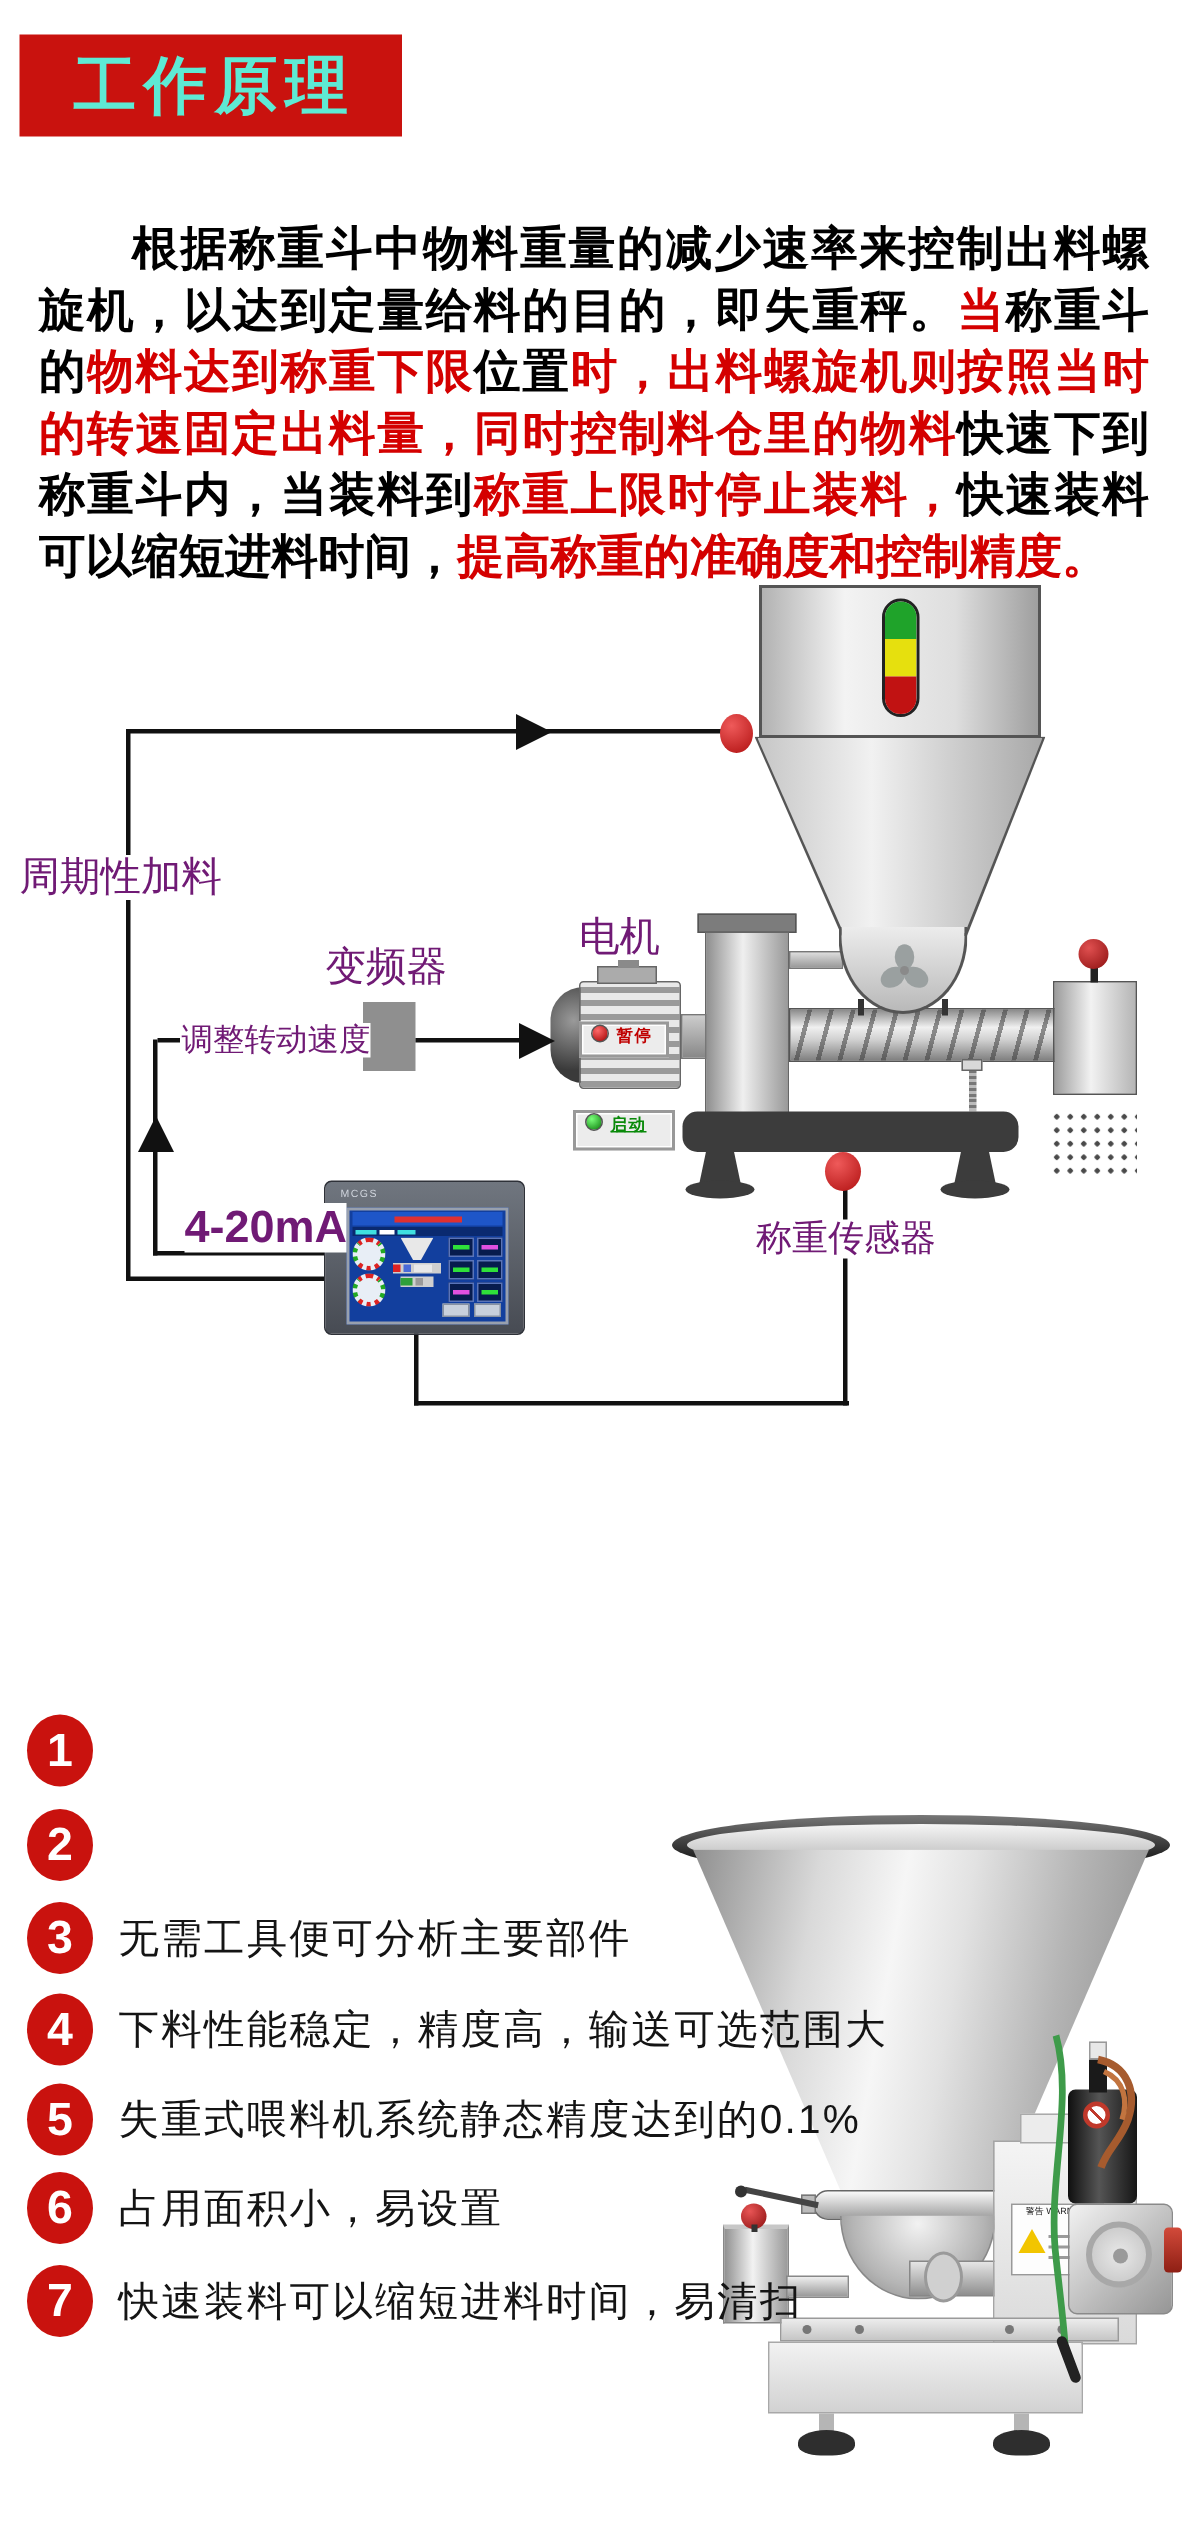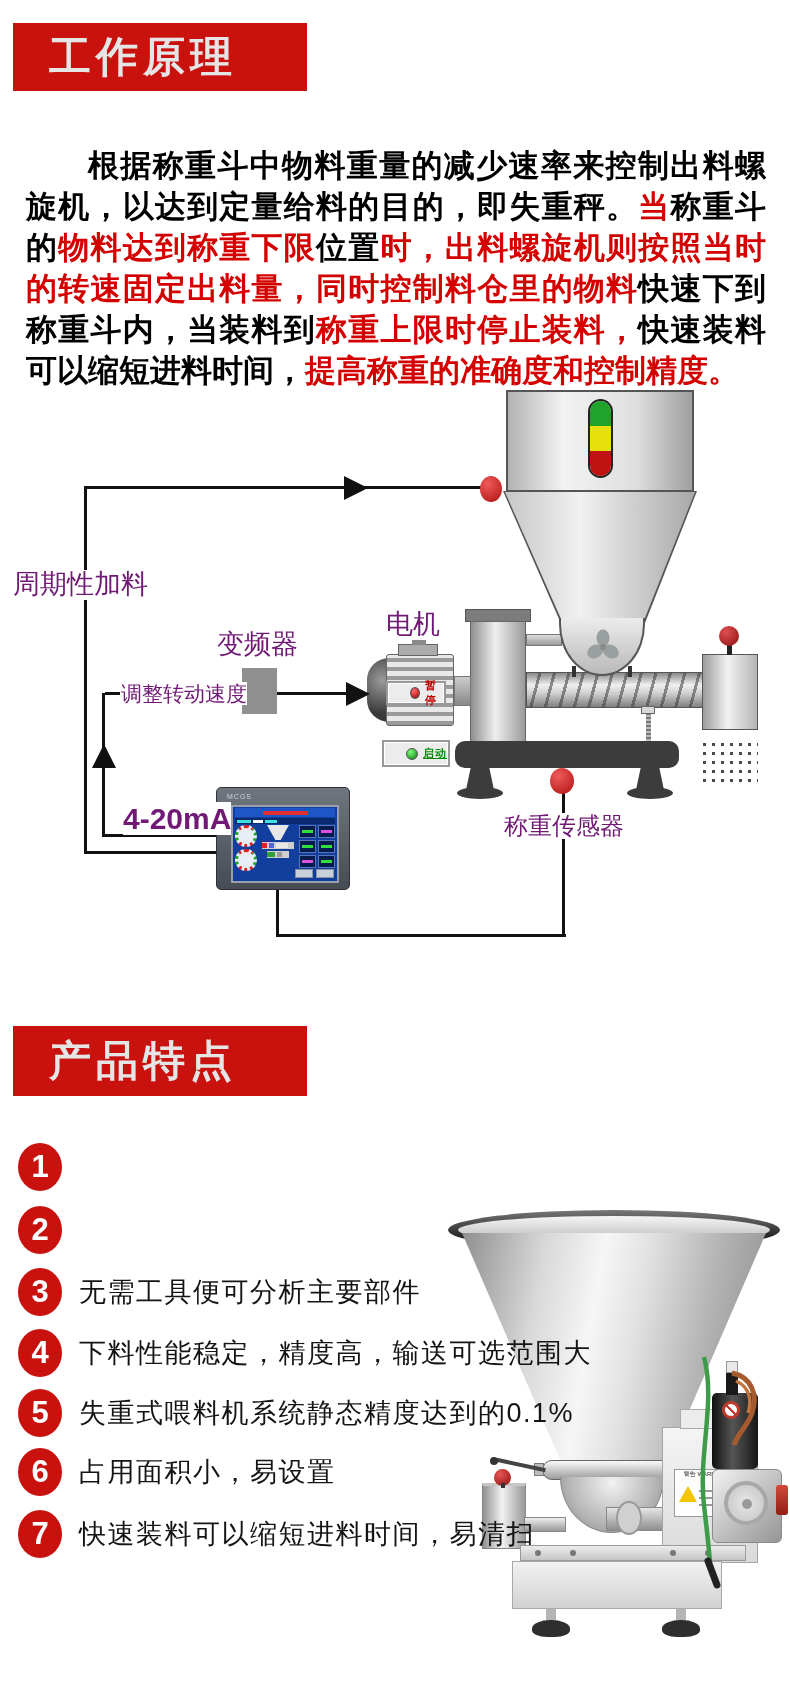--- a/index.html
+++ b/index.html
@@ -1,21 +1,21 @@
 <!DOCTYPE html>
 <html><head>
 <meta charset="utf-8">
 <style>
   html,body{margin:0;padding:0;background:#fff;}
   .page{position:relative;width:790px;height:1687px;background:#ffffff;overflow:hidden;
         font-family:"Liberation Sans","DejaVu Sans",sans-serif;}
 
   
-  .banner{position:absolute;left:13px;width:294px;display:flex;align-items:center;
-          box-sizing:border-box;padding-left:36px;color:#e5e5e5;font-size:42px;font-weight:bold;
+  .banner{position:absolute;left:13px;width:255px;display:flex;align-items:center;
+          box-sizing:border-box;padding-left:36px;color:#5eead4;font-size:42px;font-weight:bold;
           letter-spacing:5px;background:#c9120e;}
   .banner.b1{top:23px;height:68px;}
   .banner.b2{top:1026px;height:70px;}
 
   
   .para{position:absolute;left:26px;top:145px;width:740px;margin:0;font-size:31px;line-height:41px;
         text-align:justify;text-indent:2em;color:#000;font-weight:600;}
   .para .red{color:#d40000;}
 
   
@@ -72,22 +72,22 @@
 
   
   .m-dome{left:367px;top:658px;width:22px;height:64px;border-radius:22px 0 0 22px;
           background:radial-gradient(circle at 70% 35%,#9a9a9a,#3a3a3a 75%);}
   .m-body{left:386px;top:654px;width:68px;height:72px;border:1px solid #666;border-radius:3px;
           background:repeating-linear-gradient(0deg,#9a9a9a 0 4px,#e9e9e9 4px 9px);}
   .m-cap{left:398px;top:644px;width:40px;height:12px;background:#ababab;border:1px solid #666;}
   .m-cap2{left:412px;top:638px;width:14px;height:7px;background:#8a8a8a;}
   .m-shaft{left:454px;top:676px;width:17px;height:30px;border:1px solid #777;
            background:linear-gradient(180deg,#ccc,#888);}
-  .btnpanel{position:absolute;display:flex;align-items:center;gap:5px;box-sizing:border-box;
-            border:2px solid #999;background:#ececec;padding-left:22px;z-index:3;
+  .btnpanel{position:absolute;display:flex;gap:5px;box-sizing:border-box;
+            border:2px solid #999;background:#ececec;padding-left:6px;z-index:3;
             box-shadow:inset 0 0 0 1px #fff;}
   .lamp{width:10px;height:10px;border-radius:50%;border:1px solid #555;}
   .lamp.r{background:radial-gradient(circle at 35% 30%,#ff6a6a,#a00000);}
   .lamp.g{background:radial-gradient(circle at 35% 30%,#7aff7a,#0a7a0a);}
   .btxt{font-size:11px;font-weight:bold;letter-spacing:1px;}
   .btxt.r{color:#c00000;} .btxt.g{color:#0a8a0a;text-decoration:underline;}
 
   
   .invbox{left:242px;top:668px;width:35px;height:46px;background:#8f8f8f;}
 
@@ -317,21 +317,20 @@
     <div class="reddot" style="left:550px;top:768px;width:24px;height:26px;"></div>
 
     <div class="dlabel" style="left:13px;top:570px;font-size:27px;">周期性加料</div>
     <div class="dlabel" style="left:217px;top:630px;font-size:27px;">变频器</div>
     <div class="dlabel" style="left:386px;top:610px;font-size:27px;">电机</div>
     <div class="dlabel" style="left:121px;top:682px;font-size:21px;">调整转动速度</div>
     <div class="dlabel" style="left:123px;top:802px;font-size:30px;font-weight:600;">4-20mA</div>
     <div class="dlabel" style="left:504px;top:813px;font-size:24px;">称重传感器</div>
   </div>
 
-  <div class="banner b2" style="background: rgb(201, 18, 14);">产品特点</div>
   <div id="features">
       <div class="feat-row" style="top: 1143px;">
         <span class="badge" style="background: rgb(201, 18, 14);">1</span>
       </div>
       <div class="feat-row" style="top: 1206px;">
         <span class="badge" style="background: rgb(201, 18, 14);">2</span>
       </div>
       <div class="feat-row" style="top: 1268px;">
         <span class="badge" style="background: rgb(201, 18, 14);">3</span>
         <span class="ftext">无需工具便可分析主要部件</span>

